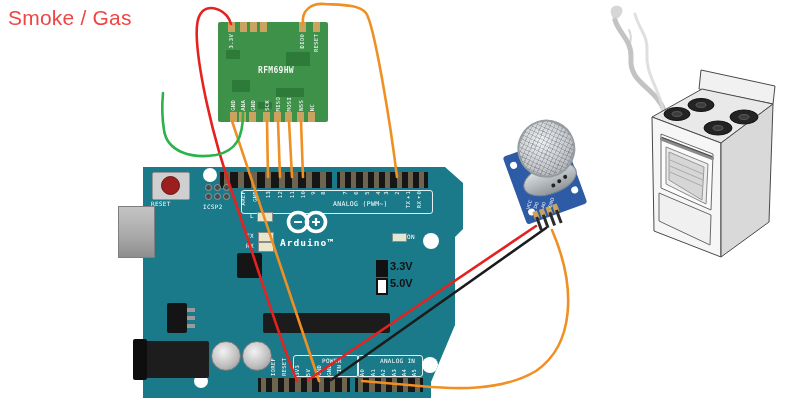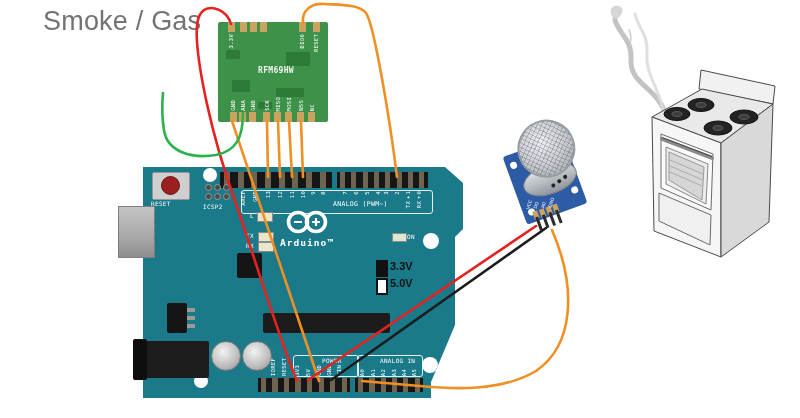--- a/index.html
+++ b/index.html
@@ -1,19 +1,19 @@
 <!DOCTYPE html>
 <html><head>
 <meta charset="utf-8">
 <style>
   html,body{margin:0;padding:0;background:#fff;}
   #canvas{position:relative;width:800px;height:418px;background:#fff;overflow:hidden;
           font-family:"Liberation Sans",sans-serif;}
   .abs{position:absolute;}
-  #title{position:absolute;left:8px;top:6px;font-size:27px;color:#737373;letter-spacing:.2px;margin-left:35px;}
+  #title{position:absolute;left:8px;top:6px;font-size:21px;color:#ef4444;letter-spacing:.2px;}
   
   .vlabel{position:absolute;writing-mode:vertical-rl;transform:rotate(180deg);
           font:5.5px "DejaVu Sans Mono",monospace;color:#fff;letter-spacing:.3px;white-space:nowrap;}
   .silk{position:absolute;font:6px "DejaVu Sans Mono",monospace;color:#fff;letter-spacing:.3px;white-space:nowrap;}
   .silkbox{position:absolute;border:1px solid rgba(255,255,255,.88);border-radius:3px;}
   .hdr{position:absolute;background-color:#161616;}
   .led{position:absolute;border:1px solid #8a8a8a;background:#e9e6c9;}
   .hole{position:absolute;background:#fff;border-radius:50%;}
   .pad{position:absolute;width:7px;height:10px;background:#c9a35f;border:0;}
   .icspdot{position:absolute;width:5px;height:5px;border-radius:50%;background:#4a4a4a;border:1px solid #9a9a9a;}

